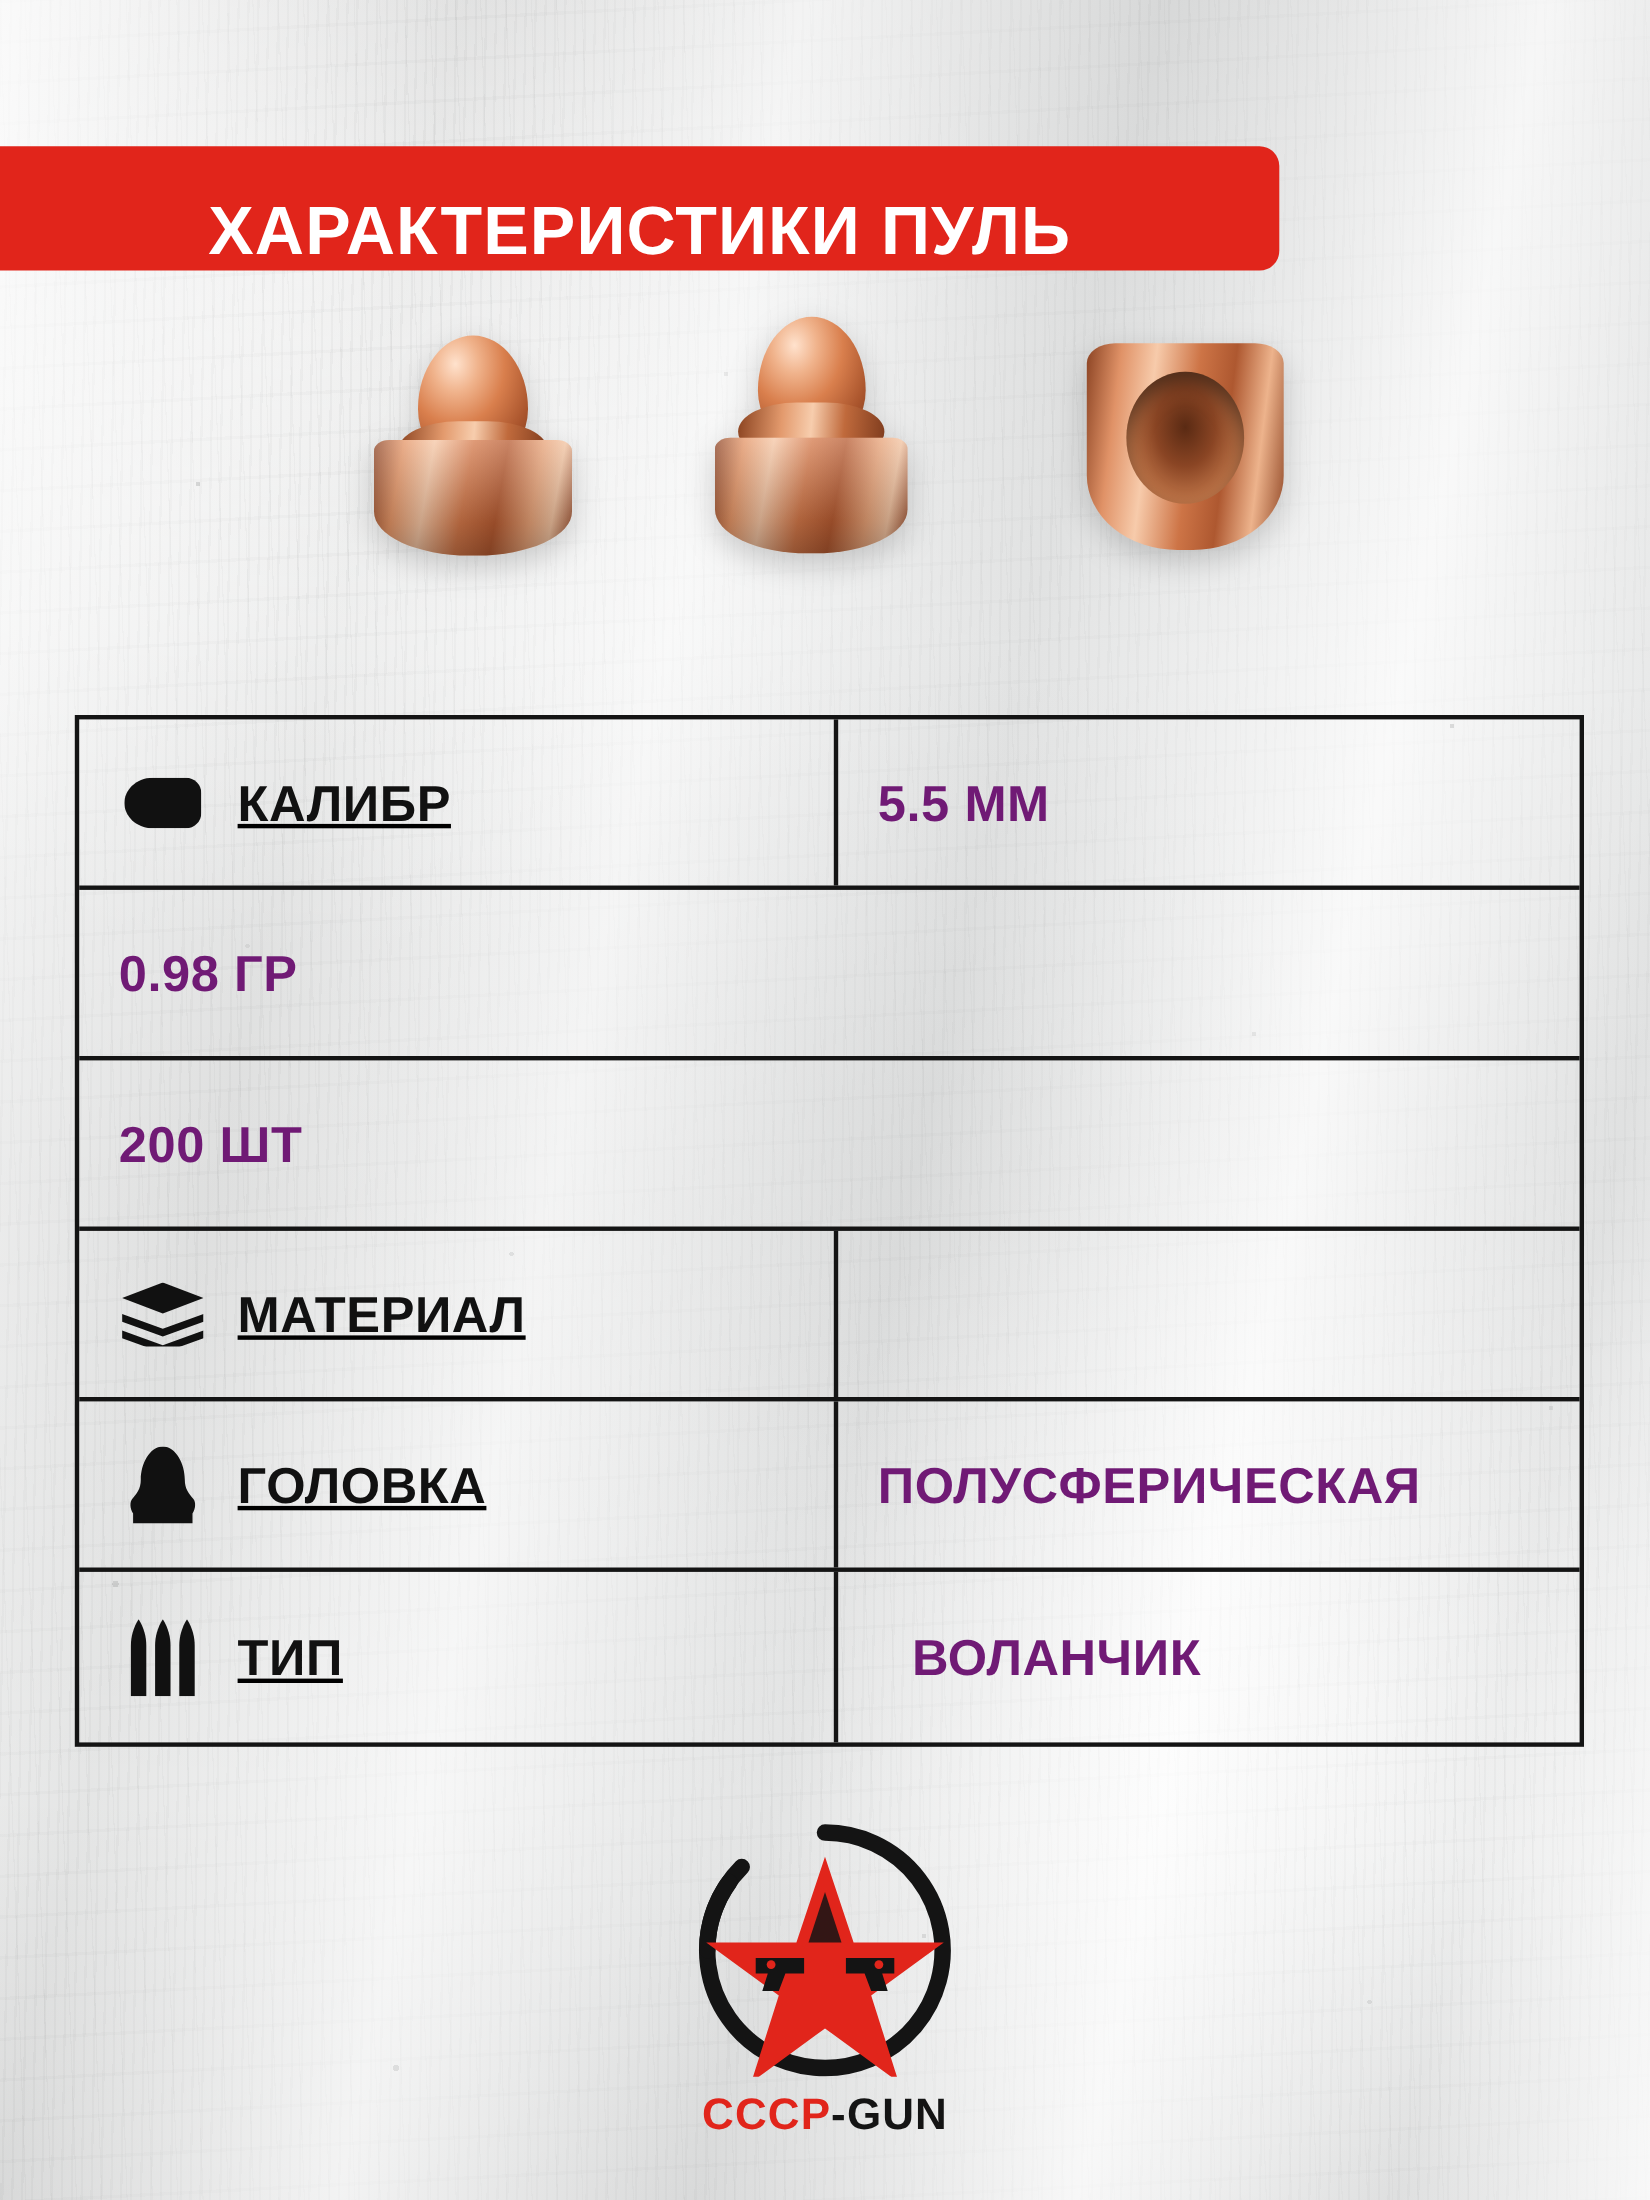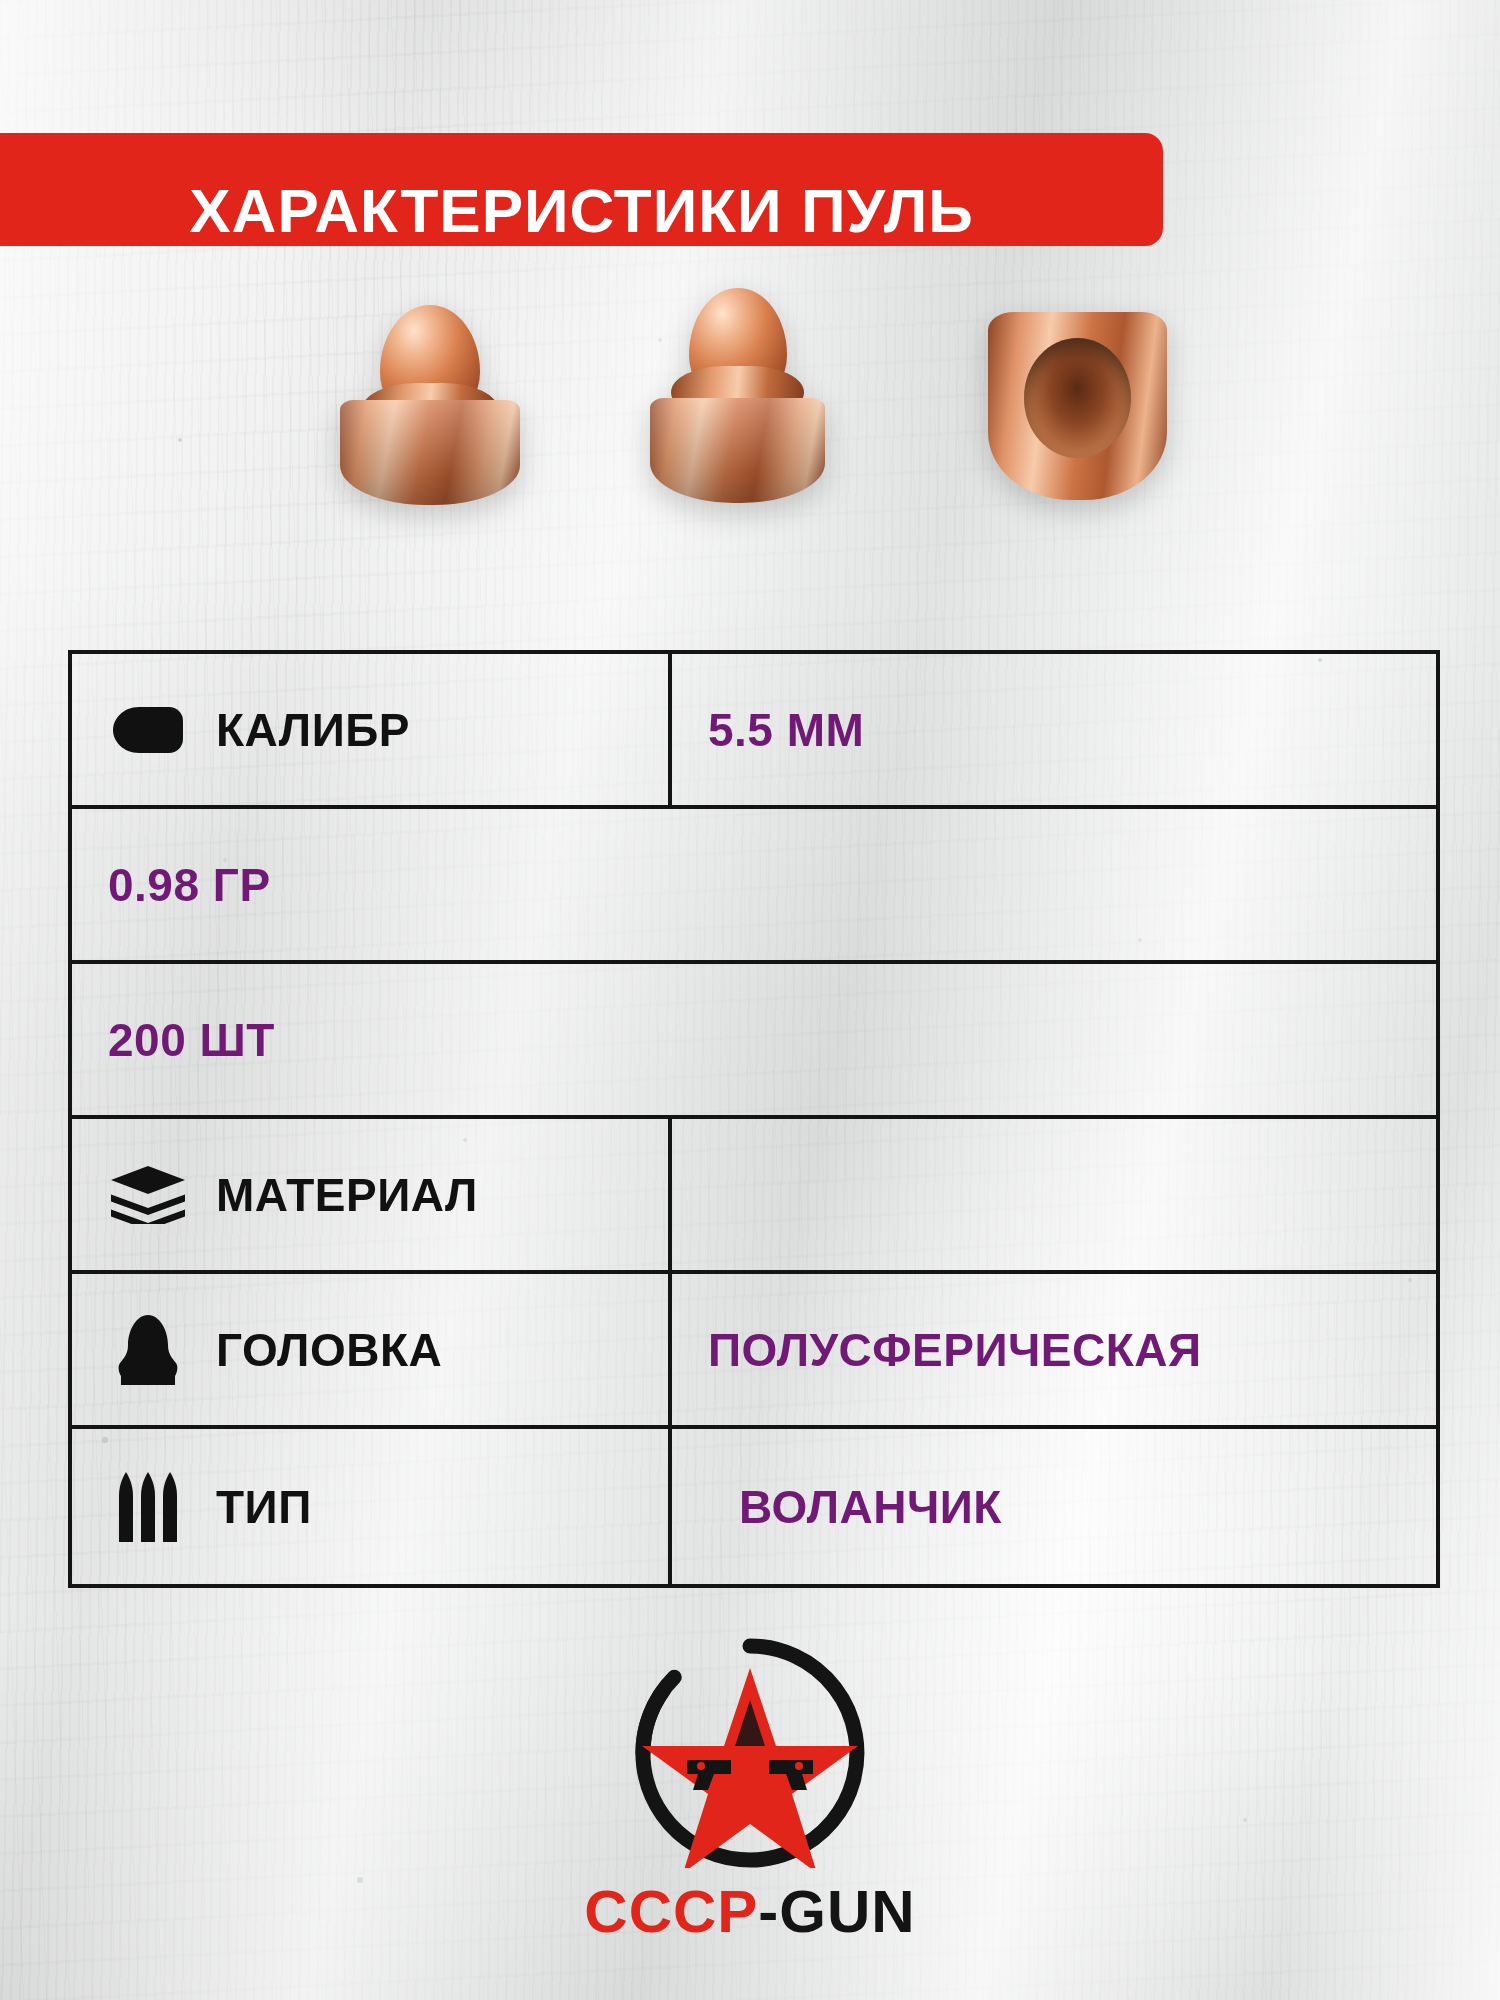--- a/index.html
+++ b/index.html
@@ -169,26 +169,27 @@
   }
   .spec-row {
     display: flex;
     align-items: stretch;
     border-bottom: 4px solid #141414;
     min-height: 155px;
   }
   .spec-row:last-child { border-bottom: none; gap: 31px; }
 
   .spec-label-cell {
-    width: 600px;
+    width: 690px;
     display: flex;
     align-items: center;
     gap: 30px;
     padding-left: 38px;
     border-right: 4px solid #141414;
+    text-decoration: underline;
   }
   .spec-icon {
     width: 76px;
     min-width: 76px;
     height: 78px;
     display: flex;
     align-items: center;
     justify-content: center;
     color: #111111;
   }
@@ -225,21 +226,21 @@
     flex-direction: column;
     align-items: center;
     gap: 14px;
   }
   .logo-mark {
     position: relative;
     width: 230px;
     height: 230px;
   }
   .logo-text {
-    font-size: 60px;
+    font-size: 40px;
     font-weight: 700;
     letter-spacing: 1px;
     color: #e1251b;
     line-height: 1;
     text-align: right;
   }
   .logo-text .dash { color: #141414; }
   .logo-text .gun { color: #141414; }
 </style>
 </head>

